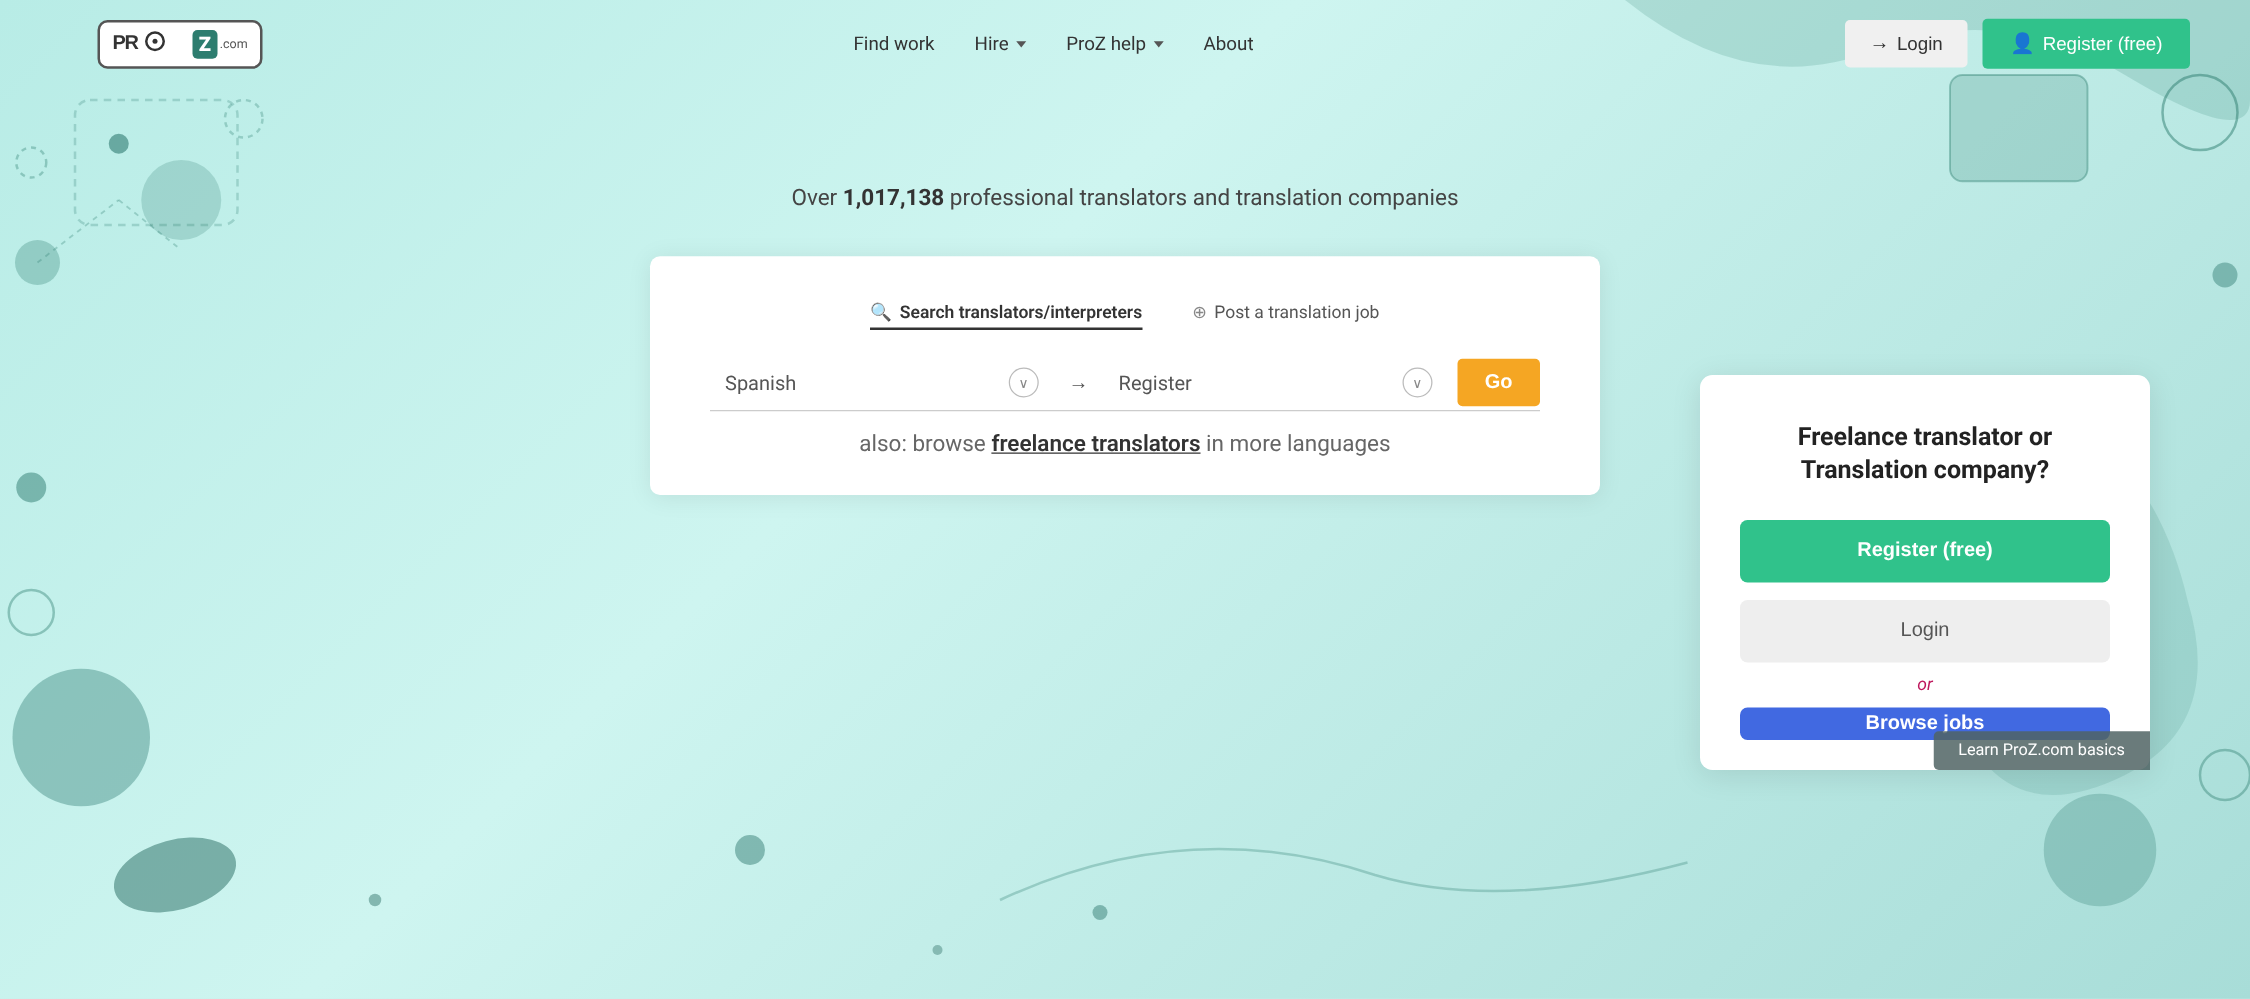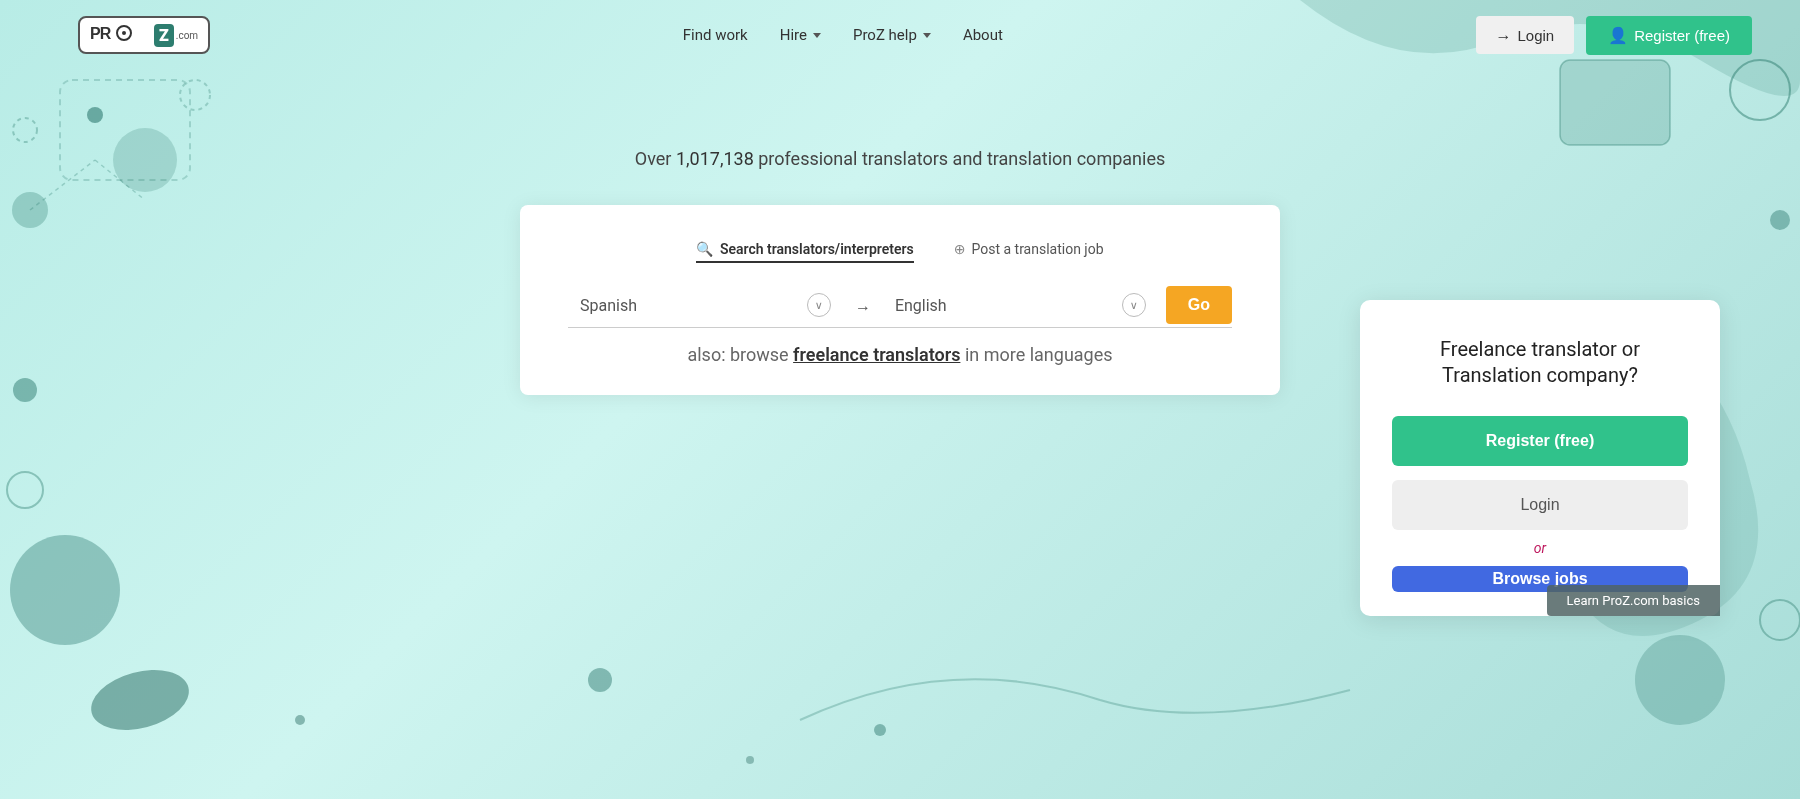--- a/index.html
+++ b/index.html
@@ -156,21 +156,21 @@
     }
 
     .hero-subtitle {
       font-size: 18px;
       color: #444;
       text-align: center;
       margin-top: 18px;
     }
 
     .hero-subtitle strong {
-      font-weight: 400;
+      font-weight: 700;
       color: #333;
     }
 
     
     .search-panel {
       background: white;
       border-radius: 8px;
       padding: 36px 48px 30px;
       margin-top: 36px;
       width: 760px;
@@ -284,21 +284,21 @@
       z-index: 10;
       background: white;
       border-radius: 10px;
       padding: 36px 32px 24px;
       width: 360px;
       box-shadow: 0 4px 24px rgba(0,0,0,0.10);
     }
 
     .freelancer-card-title {
       font-size: 20px;
-      font-weight: 400;
+      font-weight: 700;
       color: #222;
       text-align: center;
       line-height: 1.3;
       margin-bottom: 28px;
     }
 
     .btn-register-green {
       display: block;
       width: 100%;
       background: #30c28b;
@@ -473,21 +473,21 @@
       <div class="lang-select">
         <span class="lang-select-text">Spanish</span>
         <div class="lang-arrow-circle">
           <span style="font-size:11px;color:#888;">∨</span>
         </div>
       </div>
 
       <span class="arrow-right">→</span>
 
       <div class="lang-select">
-        <span class="lang-select-text">English</span>
+        <span class="lang-select-text">Register</span>
         <div class="lang-arrow-circle">
           <span style="font-size:11px;color:#888;">∨</span>
         </div>
       </div>
 
       <button class="btn-go">Go</button>
     </div>
 
     <p class="search-note">
       <span>also: browse </span><a>freelance translators</a><span> in more languages</span>

